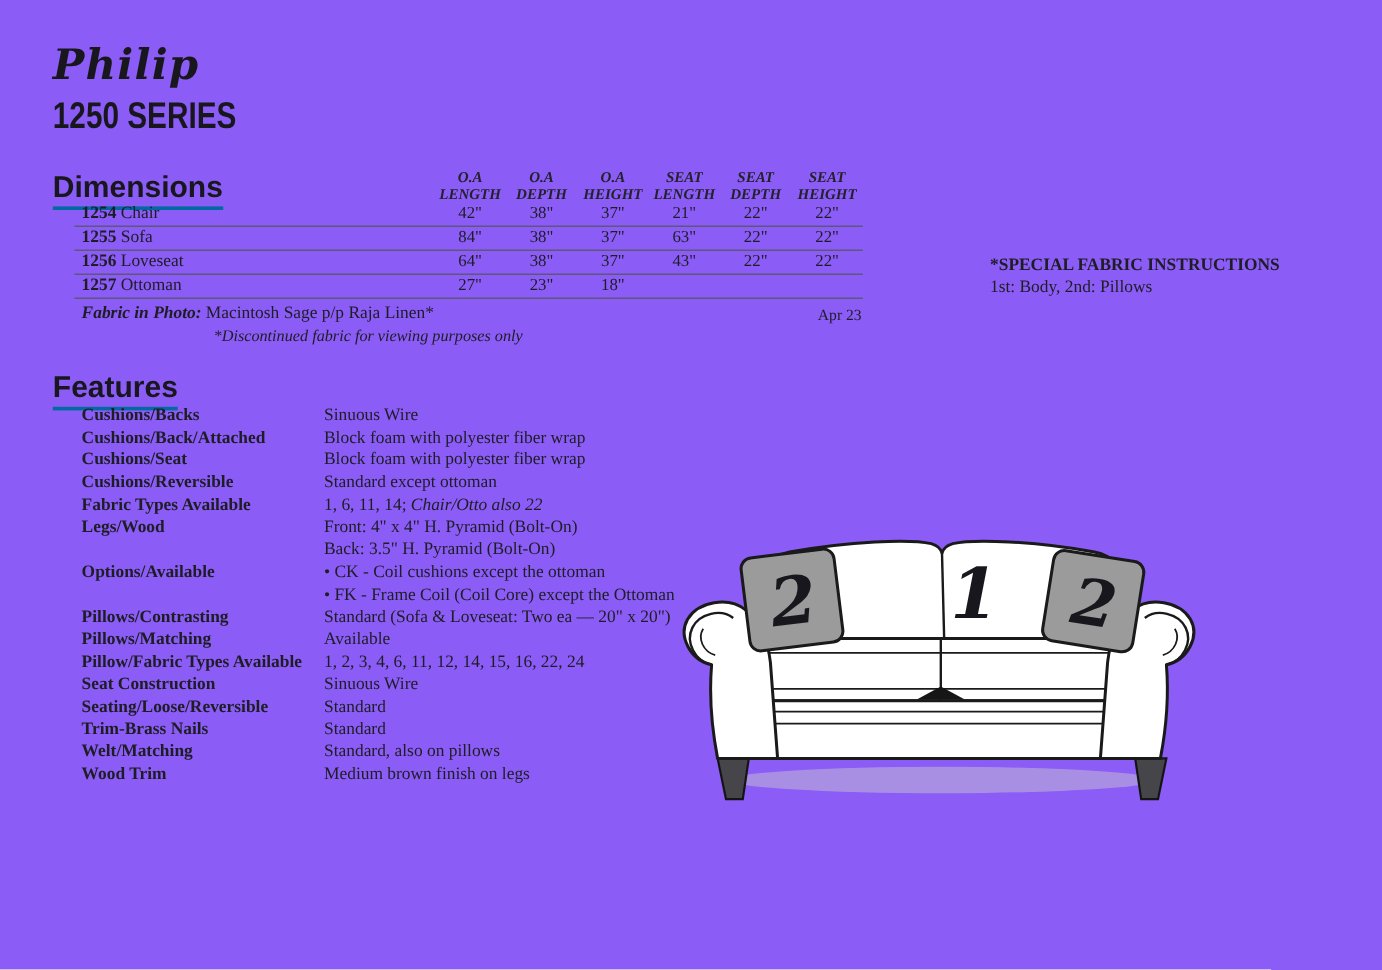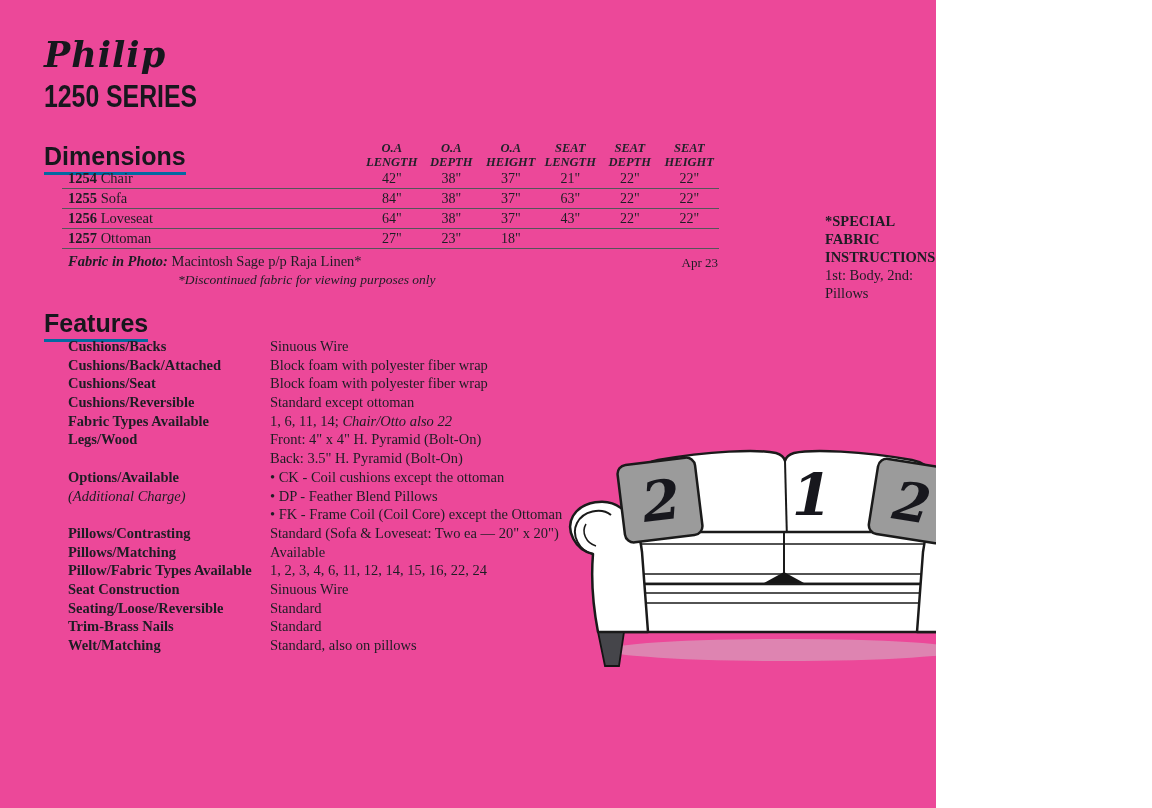--- a/index.html
+++ b/index.html
@@ -1,18 +1,18 @@
 <!DOCTYPE html>
 <html><head>
 <meta charset="utf-8">
 <style>
   * { margin:0; padding:0; box-sizing:border-box; }
   html,body { background:#ffffff; }
   .page {
-    position:relative; width:936px; height:808px; background:#ec4899;
+    position:relative; width:1152px; height:808px; background:#8b5cf6;
     overflow:hidden; color:#1d1d24;
     font-family:"Liberation Serif", serif;
   }
   
   .brand { position:absolute; left:44px; top:34px; }
   .brand-script {
     font-family:"DejaVu Serif", serif; font-style:italic; font-weight:bold;
     font-size:35px; letter-spacing:1px; color:#17171d;
   }
   .brand-series {
@@ -168,24 +168,20 @@
       </div>
     <div class="f-row">
         <div class="f-label"><span></span><span class="it"></span></div>
         <div class="f-value"><span class="b"></span><span>Back: 3.5" H. Pyramid (Bolt-On)</span><span class="it"></span></div>
       </div>
     <div class="f-row">
         <div class="f-label"><span>Options/Available</span><span class="it"></span></div>
         <div class="f-value"><span class="b">• CK - </span><span>Coil cushions except the ottoman</span><span class="it"></span></div>
       </div>
     <div class="f-row">
-        <div class="f-label"><span></span><span class="it">(Additional Charge)</span></div>
-        <div class="f-value"><span class="b">• DP - </span><span>Feather Blend Pillows</span><span class="it"></span></div>
-      </div>
-    <div class="f-row">
         <div class="f-label"><span></span><span class="it"></span></div>
         <div class="f-value"><span class="b">• FK - </span><span>Frame Coil (Coil Core) except the Ottoman</span><span class="it"></span></div>
       </div>
     <div class="f-row">
         <div class="f-label"><span>Pillows/Contrasting</span><span class="it"></span></div>
         <div class="f-value"><span class="b"></span><span>Standard (Sofa &amp; Loveseat: Two ea — 20" x 20")</span><span class="it"></span></div>
       </div>
     <div class="f-row">
         <div class="f-label"><span>Pillows/Matching</span><span class="it"></span></div>
         <div class="f-value"><span class="b"></span><span>Available</span><span class="it"></span></div>
@@ -202,20 +198,24 @@
         <div class="f-label"><span>Seating/Loose/Reversible</span><span class="it"></span></div>
         <div class="f-value"><span class="b"></span><span>Standard</span><span class="it"></span></div>
       </div>
     <div class="f-row">
         <div class="f-label"><span>Trim-Brass Nails</span><span class="it"></span></div>
         <div class="f-value"><span class="b"></span><span>Standard</span><span class="it"></span></div>
       </div>
     <div class="f-row">
         <div class="f-label"><span>Welt/Matching</span><span class="it"></span></div>
         <div class="f-value"><span class="b"></span><span>Standard, also on pillows</span><span class="it"></span></div>
+      </div>
+    <div class="f-row">
+        <div class="f-label"><span>Wood Trim</span><span class="it"></span></div>
+        <div class="f-value"><span class="b"></span><span>Medium brown finish on legs</span><span class="it"></span></div>
       </div>
   </div>
 
   <div class="sofa-wrap">
     <svg viewBox="0 0 445 250" xmlns="http://www.w3.org/2000/svg">
 
       <ellipse cx="225" cy="230" rx="178" ry="11" fill="#cfcfcf" opacity="0.45"></ellipse>
 
       <path d="M 74,150 C 60,86 66,46 98,40 C 148,31 198,29 216,33 C 221,34.5 224,37 225,41 C 226,37 229,34.5 234,33 C 252,29 302,31 352,40 C 384,46 390,86 376,150 Z" fill="#ffffff" stroke="#1a1a1a" stroke-width="2.5" stroke-linejoin="round"></path>
       <path d="M 225,41 L 227,120" fill="none" stroke="#1a1a1a" stroke-width="2"></path>

